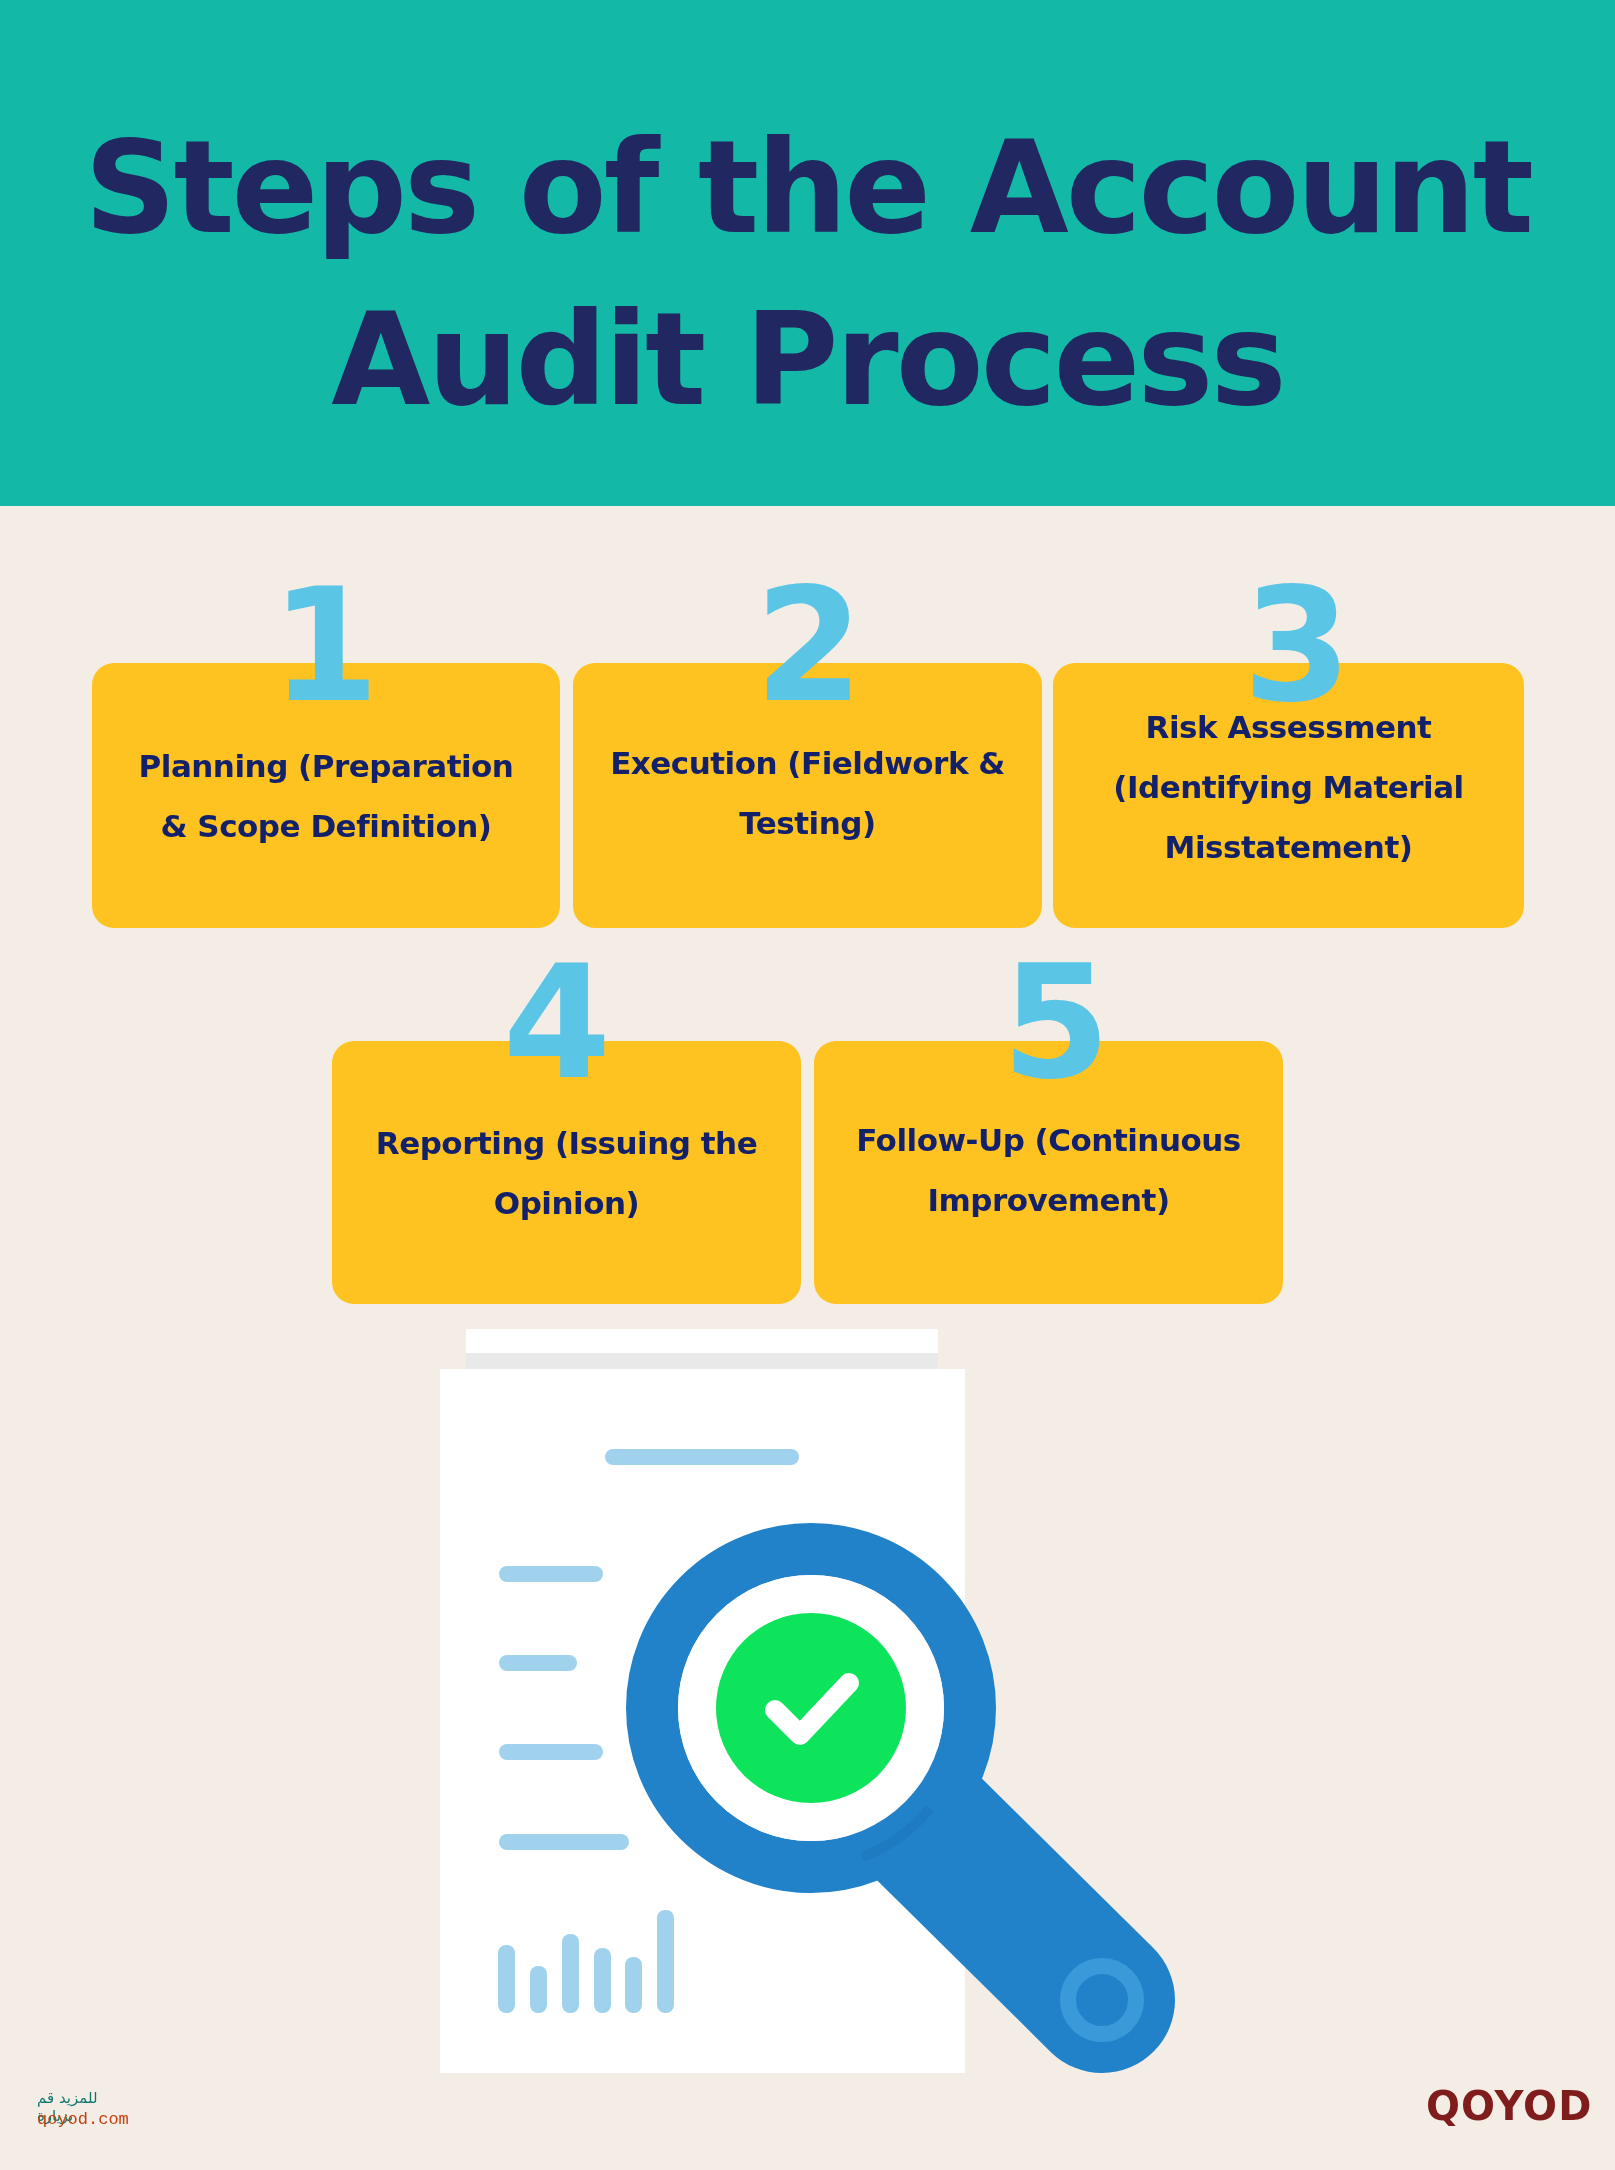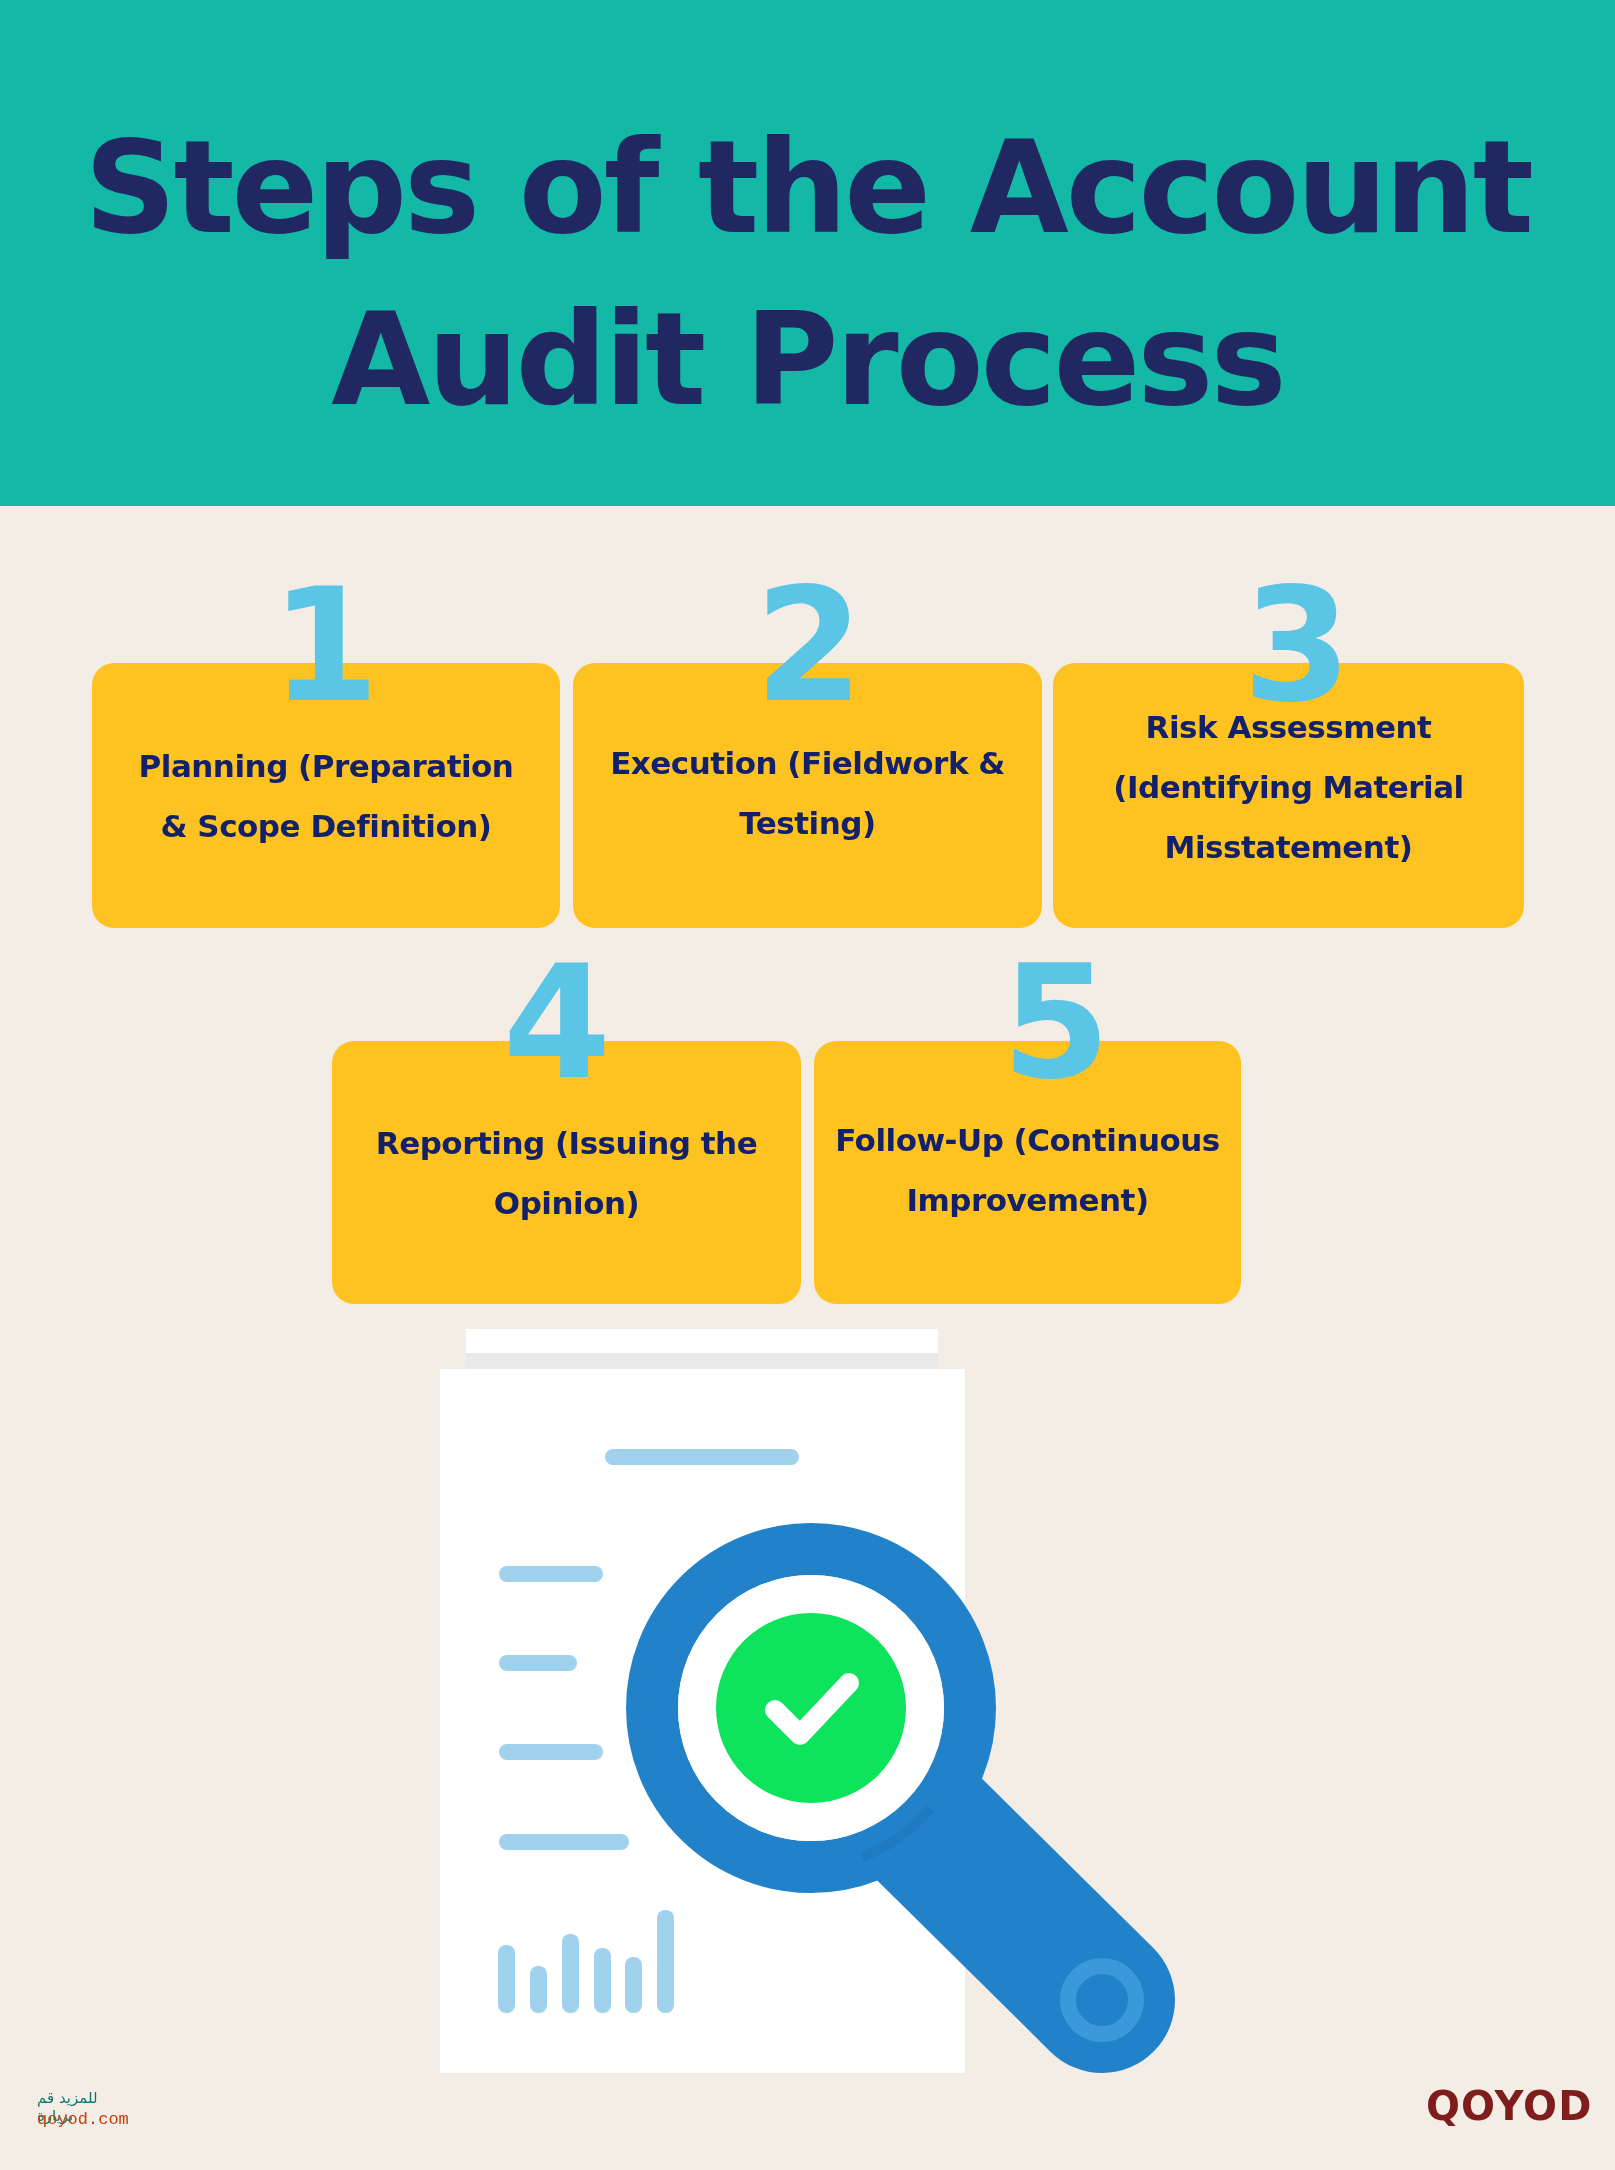--- a/index.html
+++ b/index.html
@@ -72,21 +72,21 @@
 <div class="card" style="left:573px; top:663px; width:469px; height:265px;">
   <div class="card-text" style="width:420px; margin-top:-6px;">Execution (Fieldwork &amp; Testing)</div>
 </div>
 <div class="card" style="left:1053px; top:663px; width:471px; height:265px;">
   <div class="card-text" style="width:400px; margin-top:-18px;">Risk Assessment (Identifying Material Misstatement)</div>
 </div>
 
 <div class="card" style="left:332px; top:1041px; width:469px; height:263px;">
   <div class="card-text" style="width:410px;">Reporting (Issuing the Opinion)</div>
 </div>
-<div class="card" style="left:814px; top:1041px; width:427px; height:263px;">
+<div class="card" style="left:814px; top:1041px; width:469px; height:263px;">
   <div class="card-text" style="width:420px; margin-top:-6px;">Follow-Up (Continuous Improvement)</div>
 </div>
 
 <div class="num" style="left:243px; top:568px;">1</div>
 <div class="num" style="left:727px; top:568px;">2</div>
 <div class="num" style="left:1215px; top:568px;">3</div>
 <div class="num" style="left:475px; top:945px;">4</div>
 <div class="num" style="left:974px; top:945px;">5</div>
 
 <div class="paper-top"></div>

